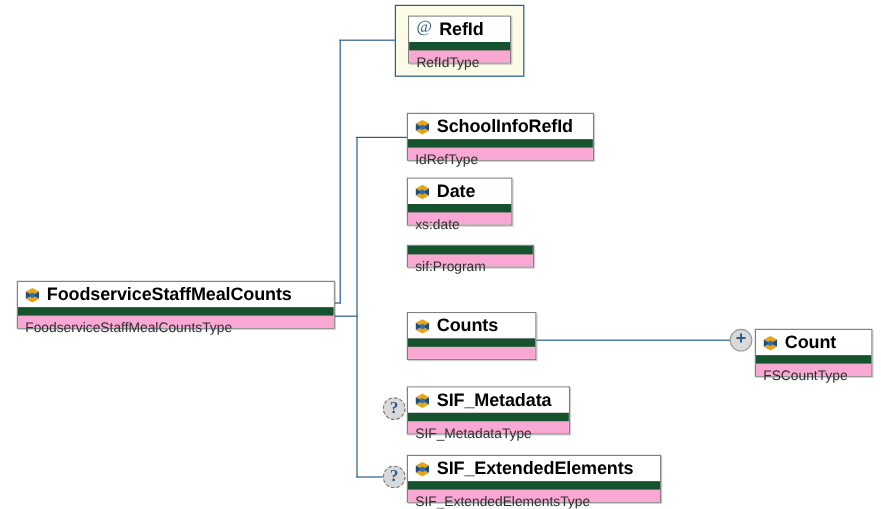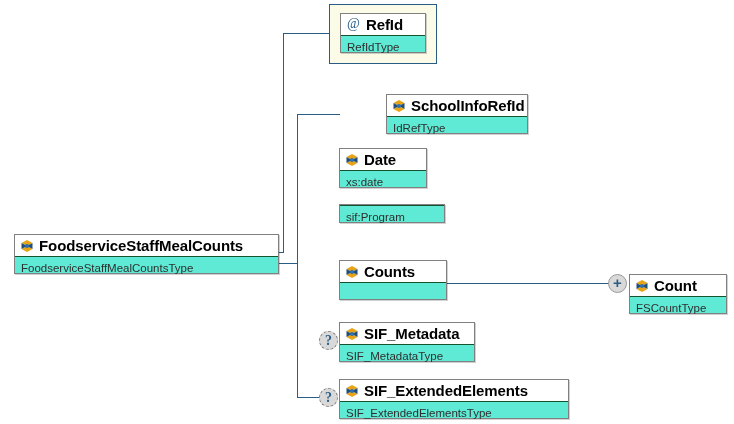--- a/index.html
+++ b/index.html
@@ -44,22 +44,22 @@
   }
   .node .hdr-label {
     font-size: 15px;
     font-weight: bold;
     color: #000000;
     letter-spacing: -0.1px;
     white-space: nowrap;
     line-height: 1;
   }
   .node .typebar {
-    background: #5eead4;
-    border-top: 1px solid #14532d;
+    background: #f9a8d4;
+    border-top: 7px solid #14532d;
     height: 17px;
     box-sizing: border-box;
     padding: 1px 6px 0 6px;
   }
   .node .typebar-label {
     font-size: 11.5px;
     color: #2f2f2f;
     white-space: nowrap;
     line-height: 15px;
   }
@@ -161,21 +161,21 @@
   <div class="node attr-node" style="left:340px; top:13px; width:86px;">
     <div class="hdr">
       <span class="at-icon">@</span>
       <span class="hdr-label">RefId</span>
     </div>
     <div class="typebar">
       <span class="typebar-label">RefIdType</span>
     </div>
   </div>
 
-  <div class="node" style="left:339px; top:94px; width:142px;margin-left:47px;">
+  <div class="node" style="left:339px; top:94px; width:156px;">
     <div class="hdr">
       <span class="icon">
         <svg width="14" height="14" viewBox="0 0 14 14">
           <path d="M7 1 L12.5 4 L7 7 L1.5 4 Z" fill="#e8a317"></path>
           <path d="M1.5 10 L7 7 L12.5 10 L7 13 Z" fill="#e8a317"></path>
           <path d="M1.5 4 L7 7 L1.5 10 Z" fill="#1f4e79"></path>
           <path d="M12.5 4 L12.5 10 L7 7 Z" fill="#1f4e79"></path>
           <circle cx="7" cy="7" r="2.1" fill="#2f6fb0"></circle>
         </svg>
       </span>
@@ -260,21 +260,21 @@
         </svg>
       </span>
       <span class="hdr-label">SIF_Metadata</span>
     </div>
     <div class="typebar">
       <span class="typebar-label">SIF_MetadataType</span>
     </div>
   </div>
 
   <div class="marker optional" style="left:319px; top:388px;">?</div>
-  <div class="node" style="left:339px; top:379px; width:230px;">
+  <div class="node" style="left:339px; top:379px; width:212px;">
     <div class="hdr">
       <span class="icon">
         <svg width="14" height="14" viewBox="0 0 14 14">
           <path d="M7 1 L12.5 4 L7 7 L1.5 4 Z" fill="#e8a317"></path>
           <path d="M1.5 10 L7 7 L12.5 10 L7 13 Z" fill="#e8a317"></path>
           <path d="M1.5 4 L7 7 L1.5 10 Z" fill="#1f4e79"></path>
           <path d="M12.5 4 L12.5 10 L7 7 Z" fill="#1f4e79"></path>
           <circle cx="7" cy="7" r="2.1" fill="#2f6fb0"></circle>
         </svg>
       </span>

